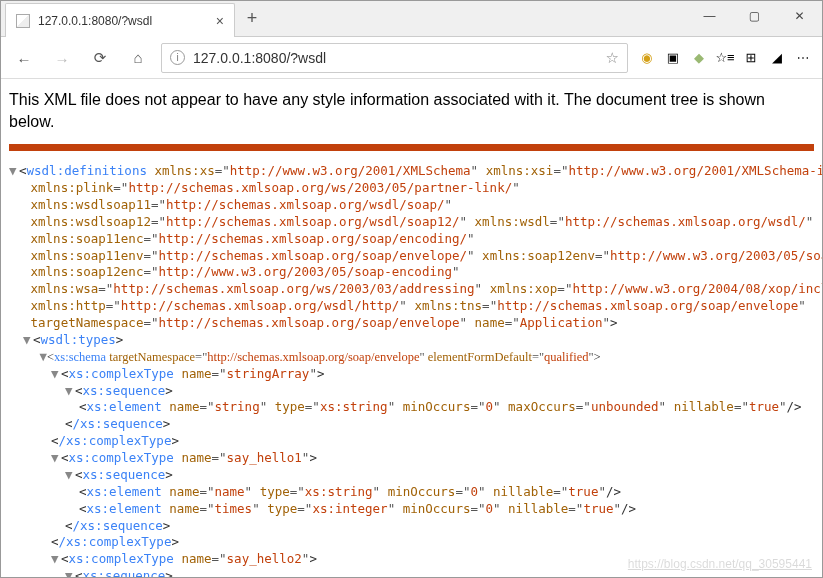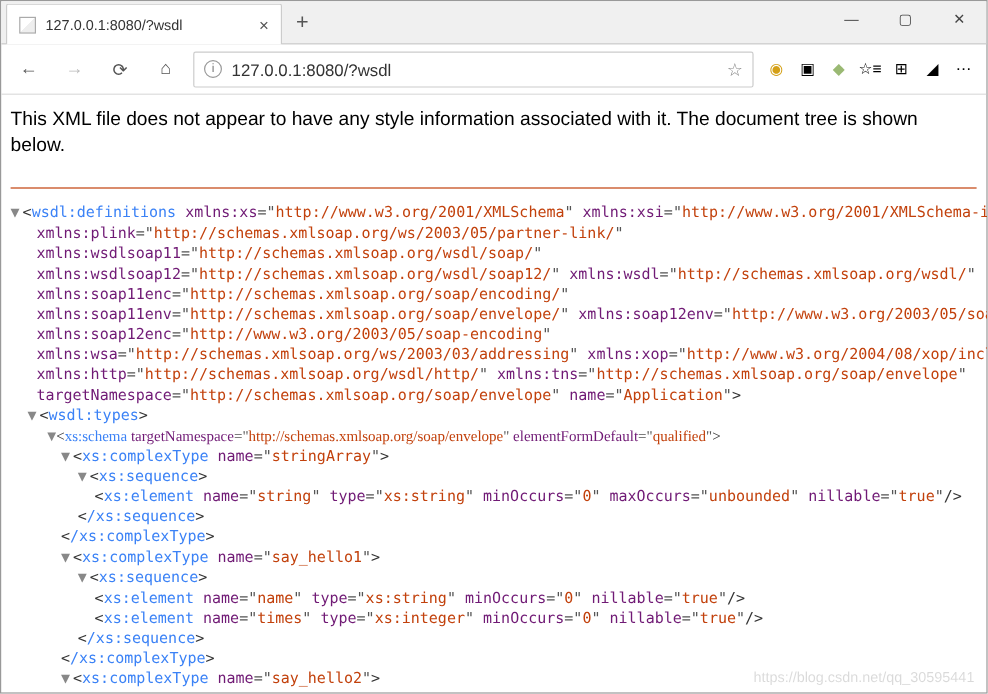--- a/index.html
+++ b/index.html
@@ -98,42 +98,43 @@
   height: calc(578px - 36px - 42px);
   overflow: auto;
   font-family: Consolas, monospace;
   font-size: 12.5px;
   line-height: 1.35;
 }
 .notice {
   font-family: -apple-system, "Segoe UI", Arial, sans-serif;
   font-size: 16px;
   color: #000;
-  padding-bottom: 24px;
-  border-bottom: 1px solid #c2410c;
+  padding-bottom: 12px;
+  border-bottom: 7px solid #c2410c;
   margin-bottom: 12px;
 }
 .xml-tree { white-space: pre; color: #555; }
 .caret { color: #888; cursor: pointer; display:inline-block; width:10px; }
 .tg { color: #3b82f6; } 
-.at { color: #701a75; } 
+.at { color: #a16207; } 
 .eq { color: #555; }
 .av { color: #c2410c; } 
 .pn { color: #333; } 
 .indent1 { padding-left: 14px; }
 .indent2 { padding-left: 28px; font-family: Liberation Serif, serif; }
 .indent3 { padding-left: 42px; }
 .indent4 { padding-left: 56px; }
 .indent5 { padding-left: 70px; }
 .watermark {
   position: absolute;
   right: 10px; bottom: 6px;
   font-size: 12px;
   color: rgba(0,0,0,0.15);
   font-family: Arial, sans-serif;
+  text-decoration: underline;
 }
 </style>
 </head>
 <body>
 
 <div class="titlebar">
   <div class="tab">
     <span class="favicon"></span>
     <span>127.0.0.1:8080/?wsdl</span>
     <span class="close">×</span>

